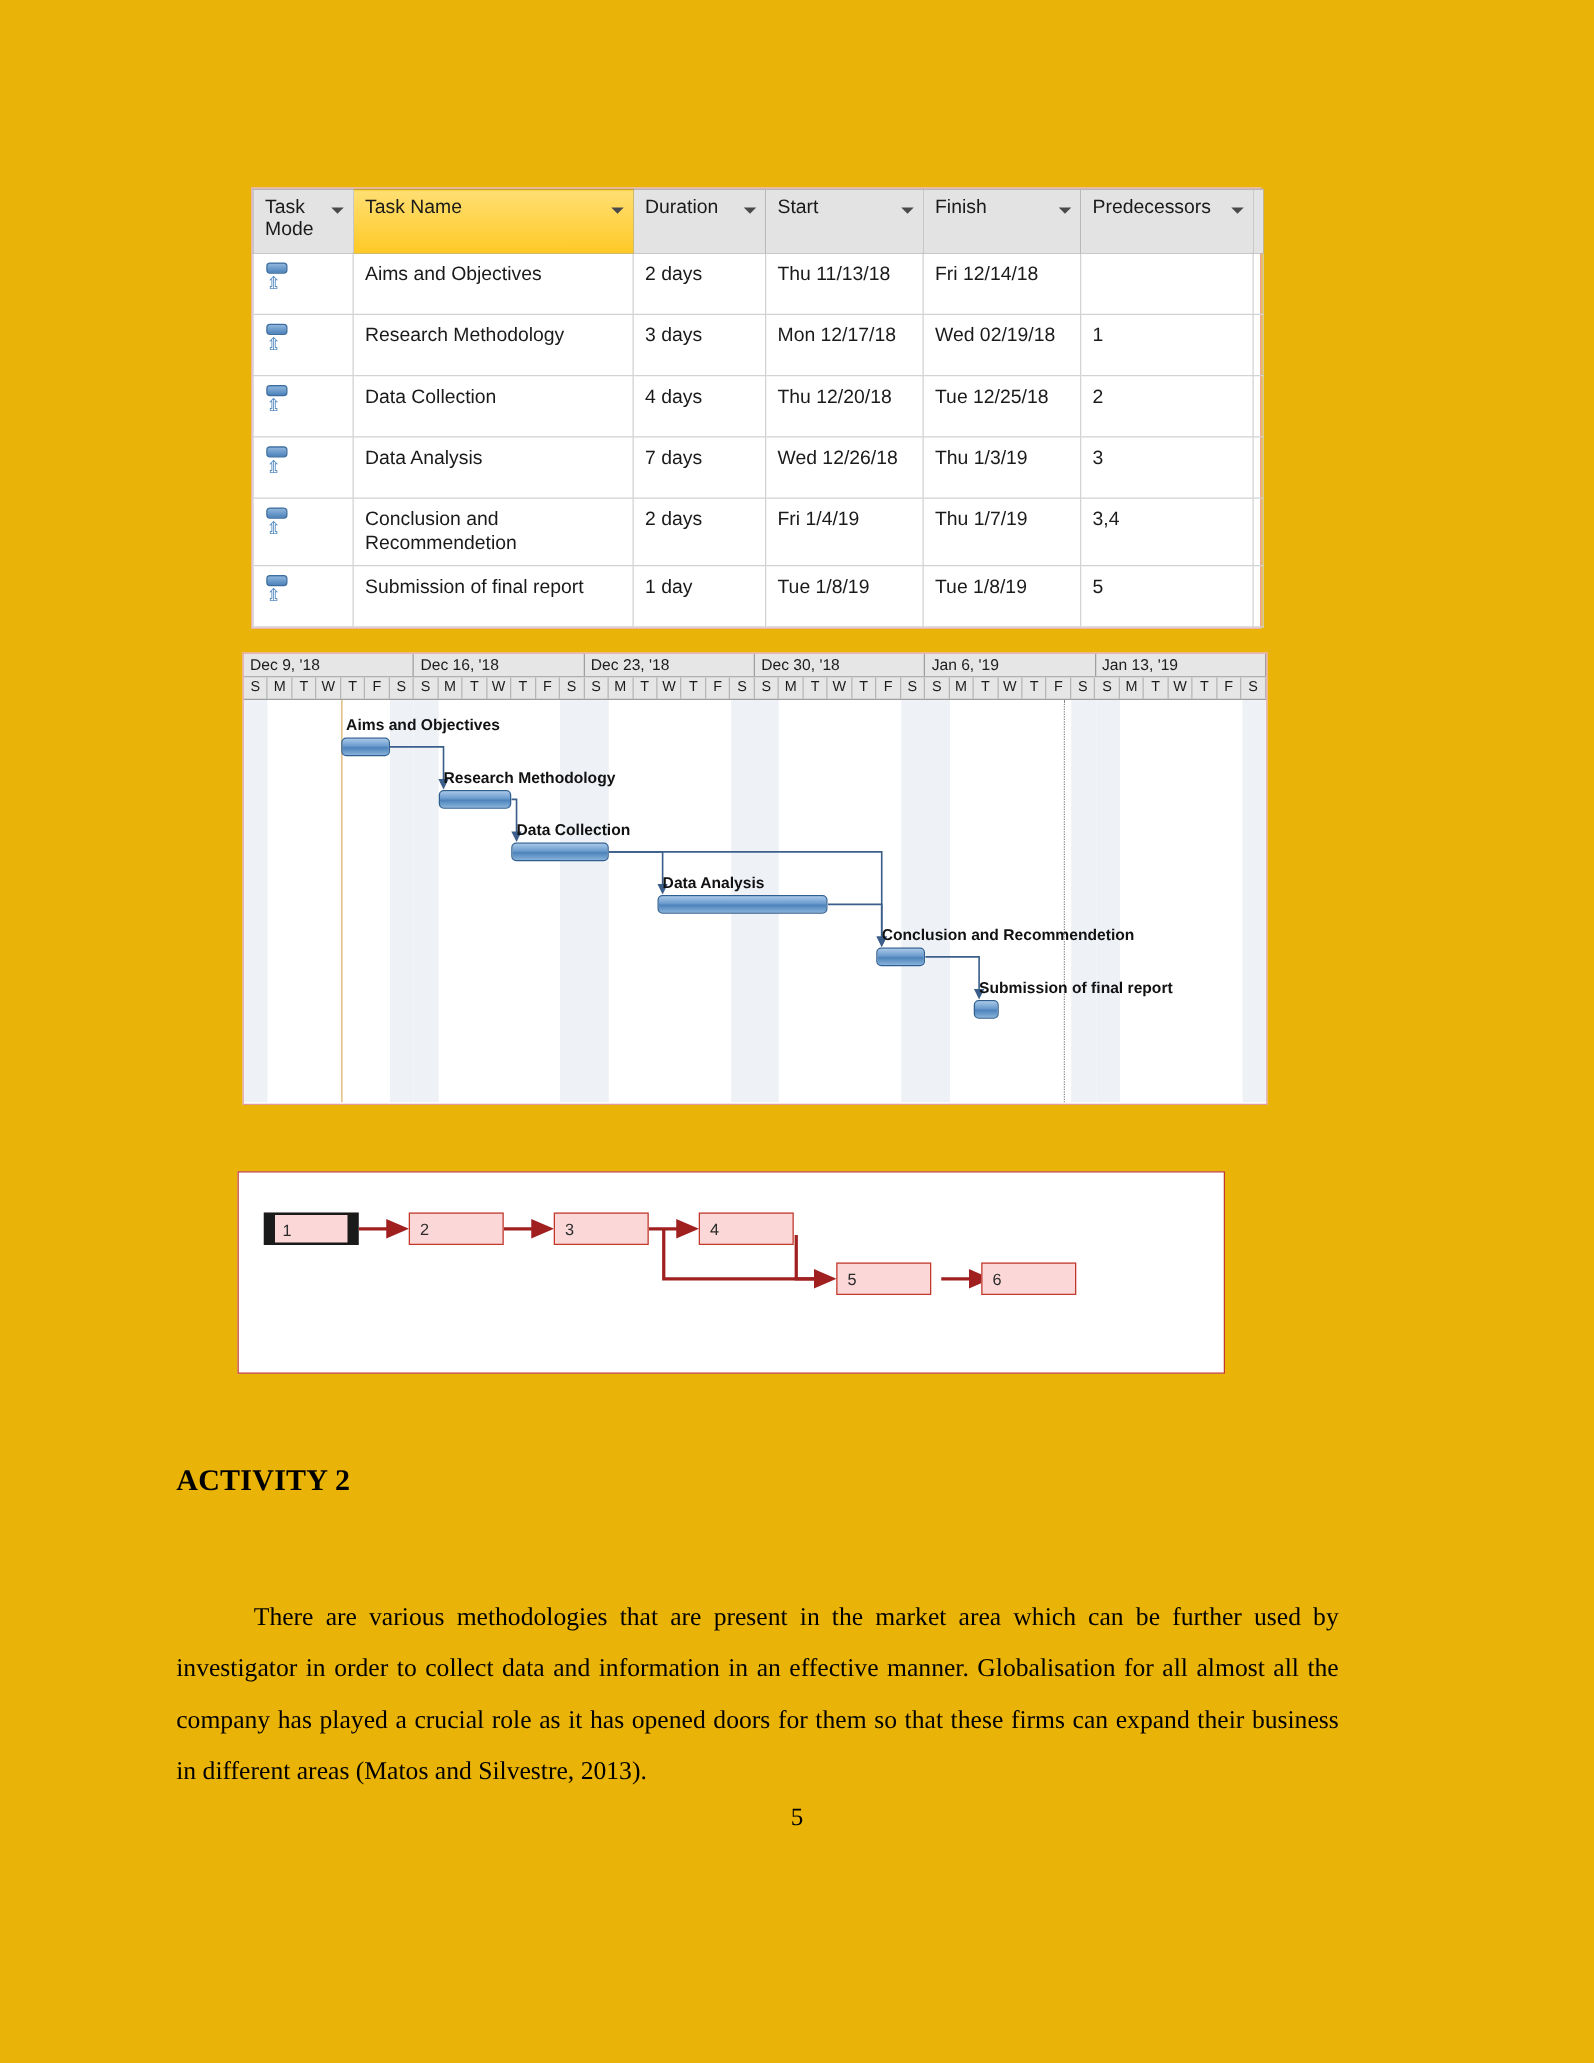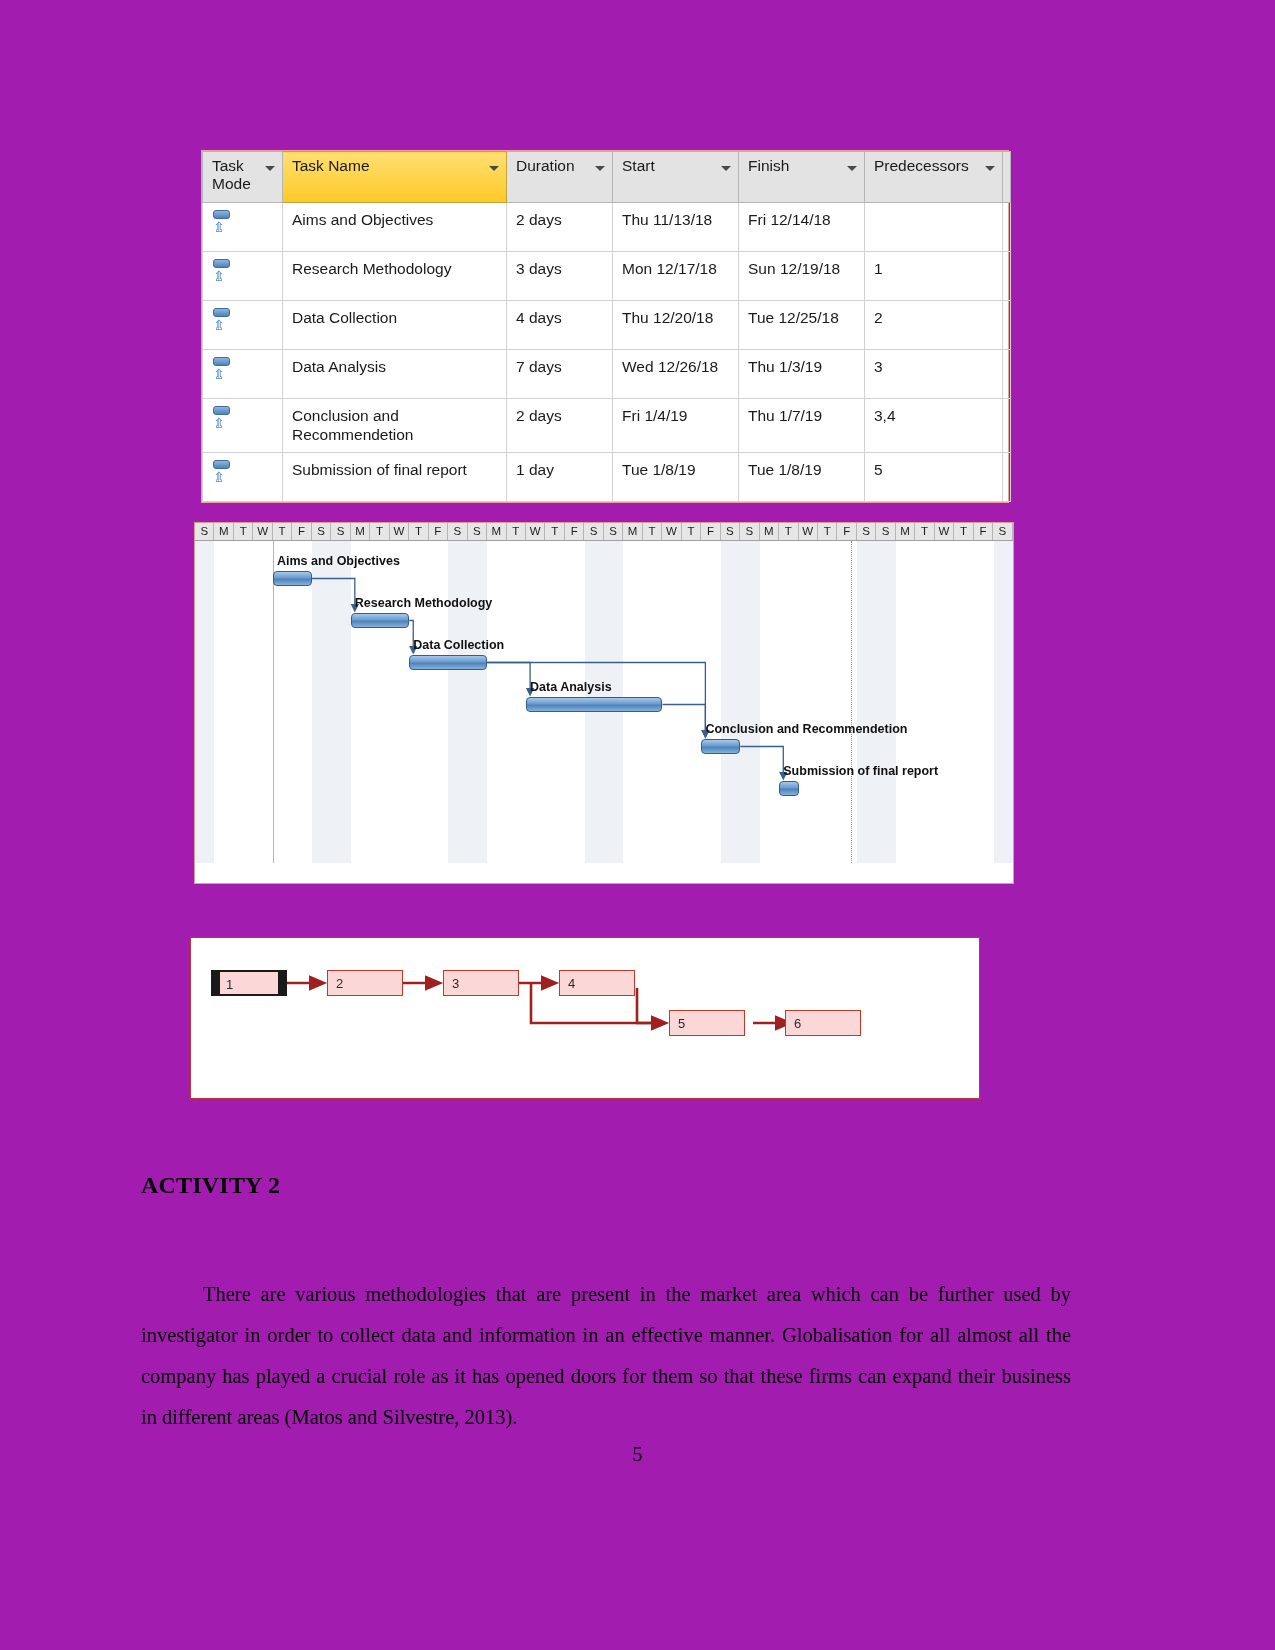--- a/index.html
+++ b/index.html
@@ -14,21 +14,21 @@
     font-family: "Liberation Serif", serif;
     color: #000;
     overflow: hidden;
   }
 
   
   .page {
     position: relative;
     width: 1275px;
     height: 1650px;
-    background: #a21caf;
+    background: #eab308;
   }
 
   
   .task-table-wrap {
     position: absolute;
     left: 201px;
     top: 150px;
     width: 808px;
     border: 1px solid #e8a0a0;
     background: #fff;
@@ -329,21 +329,21 @@
         <tr>
           <td class="mode-cell">
             <div class="mode-icon">
               <span class="pin-top"></span>
               <span class="pin-arrow">⇭</span>
             </div>
           </td>
           <td class="name-cell">Research Methodology</td>
           <td>3 days</td>
           <td>Mon 12/17/18</td>
-          <td>Sun 12/19/18</td>
+          <td>Wed 02/19/18</td>
           <td>1</td>
           <td></td>
         </tr>
         <tr>
           <td class="mode-cell">
             <div class="mode-icon">
               <span class="pin-top"></span>
               <span class="pin-arrow">⇭</span>
             </div>
           </td>
@@ -395,20 +395,28 @@
           <td>Tue 1/8/19</td>
           <td>5</td>
           <td></td>
         </tr>
       </tbody>
     </table>
   </div>
 
   <div class="gantt-wrap">
 
+    <div class="gantt-head-weeks" id="gantt-weeks">
+        <div class="wk" style="width: 136.333px;">Dec 9, '18</div>
+        <div class="wk" style="width: 136.333px;">Dec 16, '18</div>
+        <div class="wk" style="width: 136.333px;">Dec 23, '18</div>
+        <div class="wk" style="width: 136.333px;">Dec 30, '18</div>
+        <div class="wk" style="width: 136.333px;">Jan 6, '19</div>
+        <div class="wk" style="width: 136.333px;">Jan 13, '19</div>
+      </div>
     <div class="gantt-head-days" id="gantt-days">
         <div class="dy" style="width: 19.4762px;">S</div>
         <div class="dy" style="width: 19.4762px;">M</div>
         <div class="dy" style="width: 19.4762px;">T</div>
         <div class="dy" style="width: 19.4762px;">W</div>
         <div class="dy" style="width: 19.4762px;">T</div>
         <div class="dy" style="width: 19.4762px;">F</div>
         <div class="dy" style="width: 19.4762px;">S</div>
         <div class="dy" style="width: 19.4762px;">S</div>
         <div class="dy" style="width: 19.4762px;">M</div>

